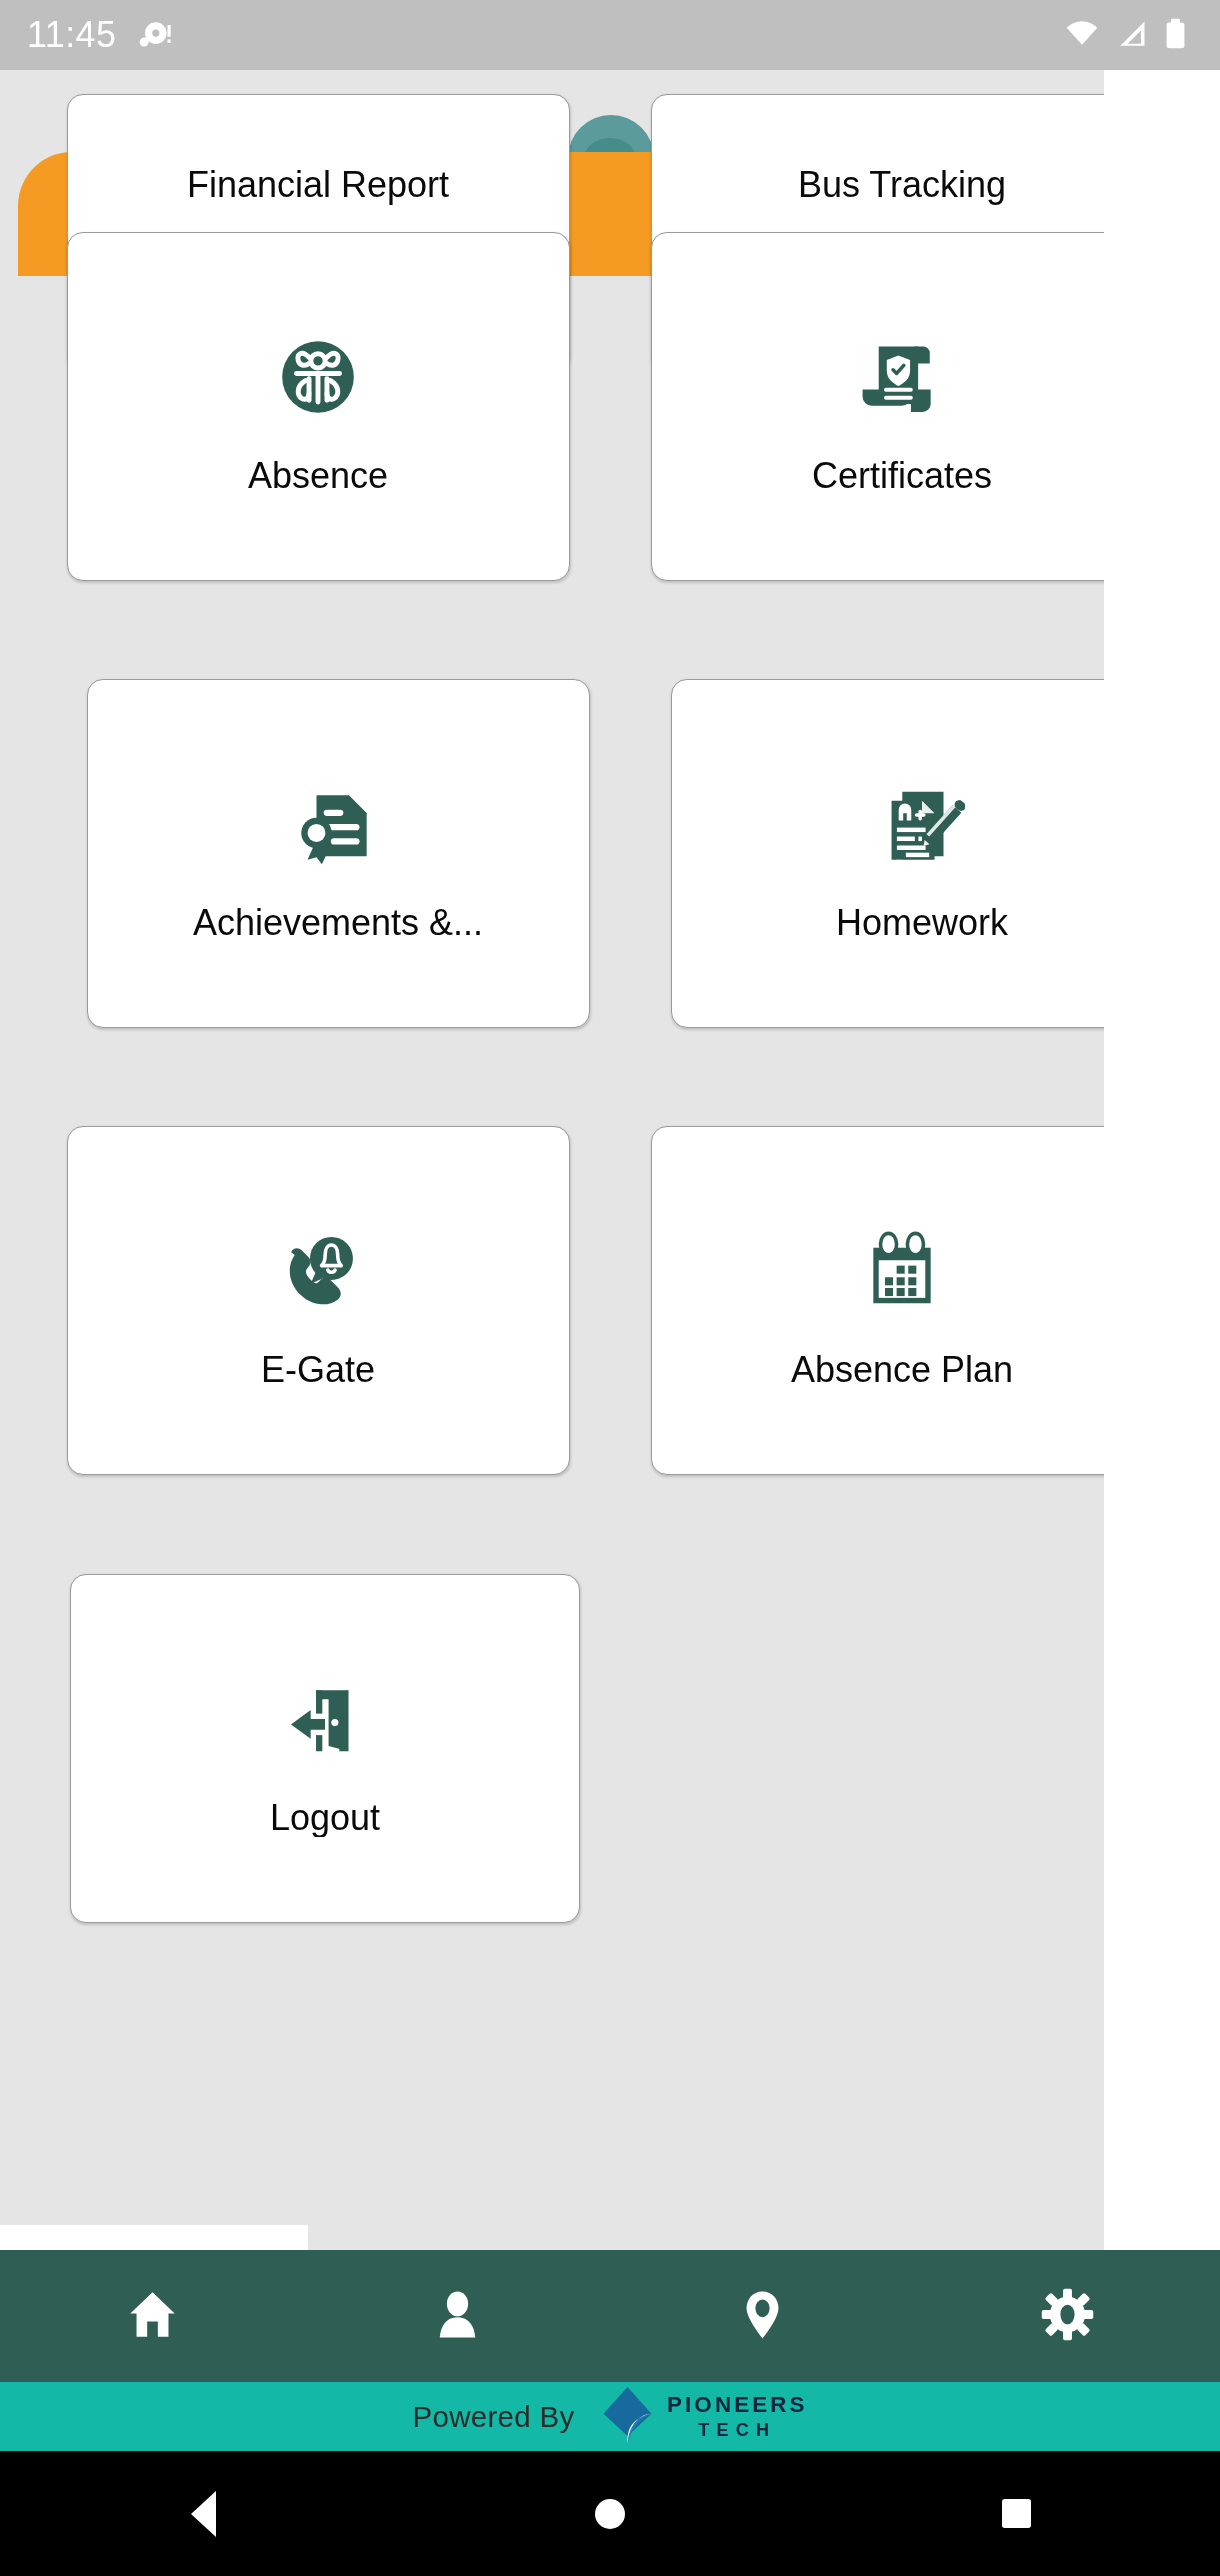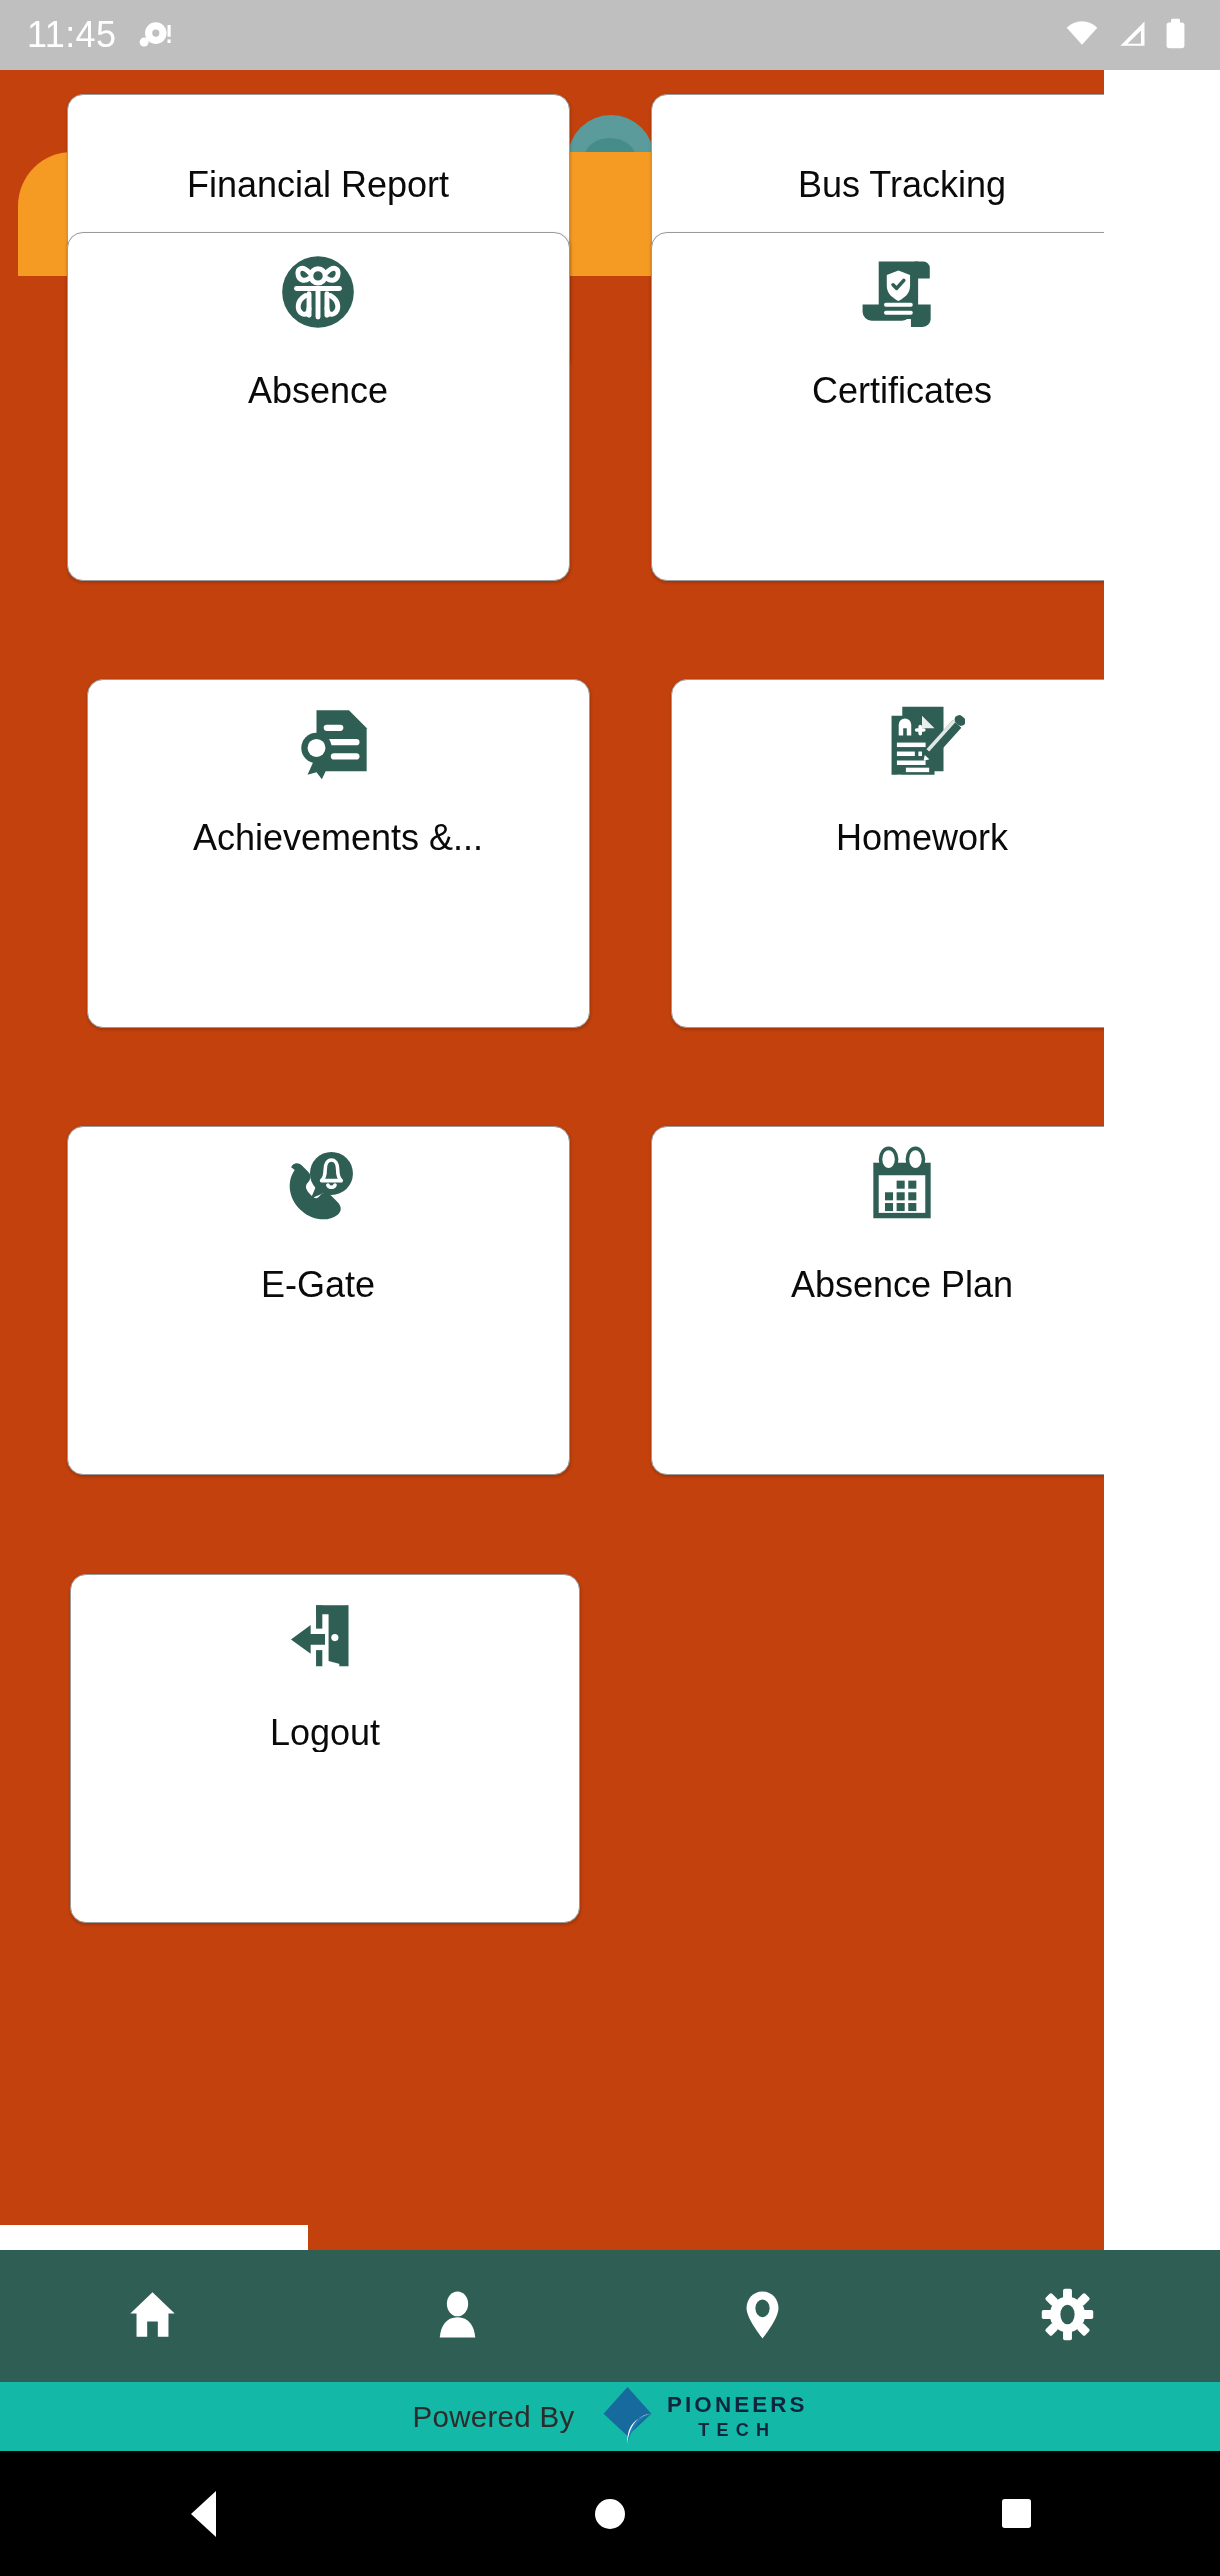--- a/index.html
+++ b/index.html
@@ -46,21 +46,21 @@
     gap: 14.3px;
     padding-right: 10.7px;
   }
 
   
   .app-body {
     position: absolute;
     top: 70px; left: 0;
     width: 1104px;
     height: 2383px;
-    background: #c2410c;
+    background: #e5e5e5;
     overflow: hidden;
   }
 
   
   .logo-circle {
     position: absolute;
     left: 568px;
     top: 45px;
     width: 86px;
     height: 86px;
@@ -107,21 +107,21 @@
 
   .tile {
     width: 503px;
     background: #ffffff;
     border: 1.3px solid #9a9a9a;
     border-radius: 16px;
     box-sizing: border-box;
     display: flex;
     flex-direction: column;
     align-items: center;
-    justify-content: flex-start;
+    justify-content: center;
     position: relative;
     box-shadow: 0.9px 1.8px 2.7px rgba(0,0,0,0.16);
   }
   .tile-icon {
     height: 118px;
     display: flex;
     align-items: center;
     justify-content: center;
   }
   .tile-label {

